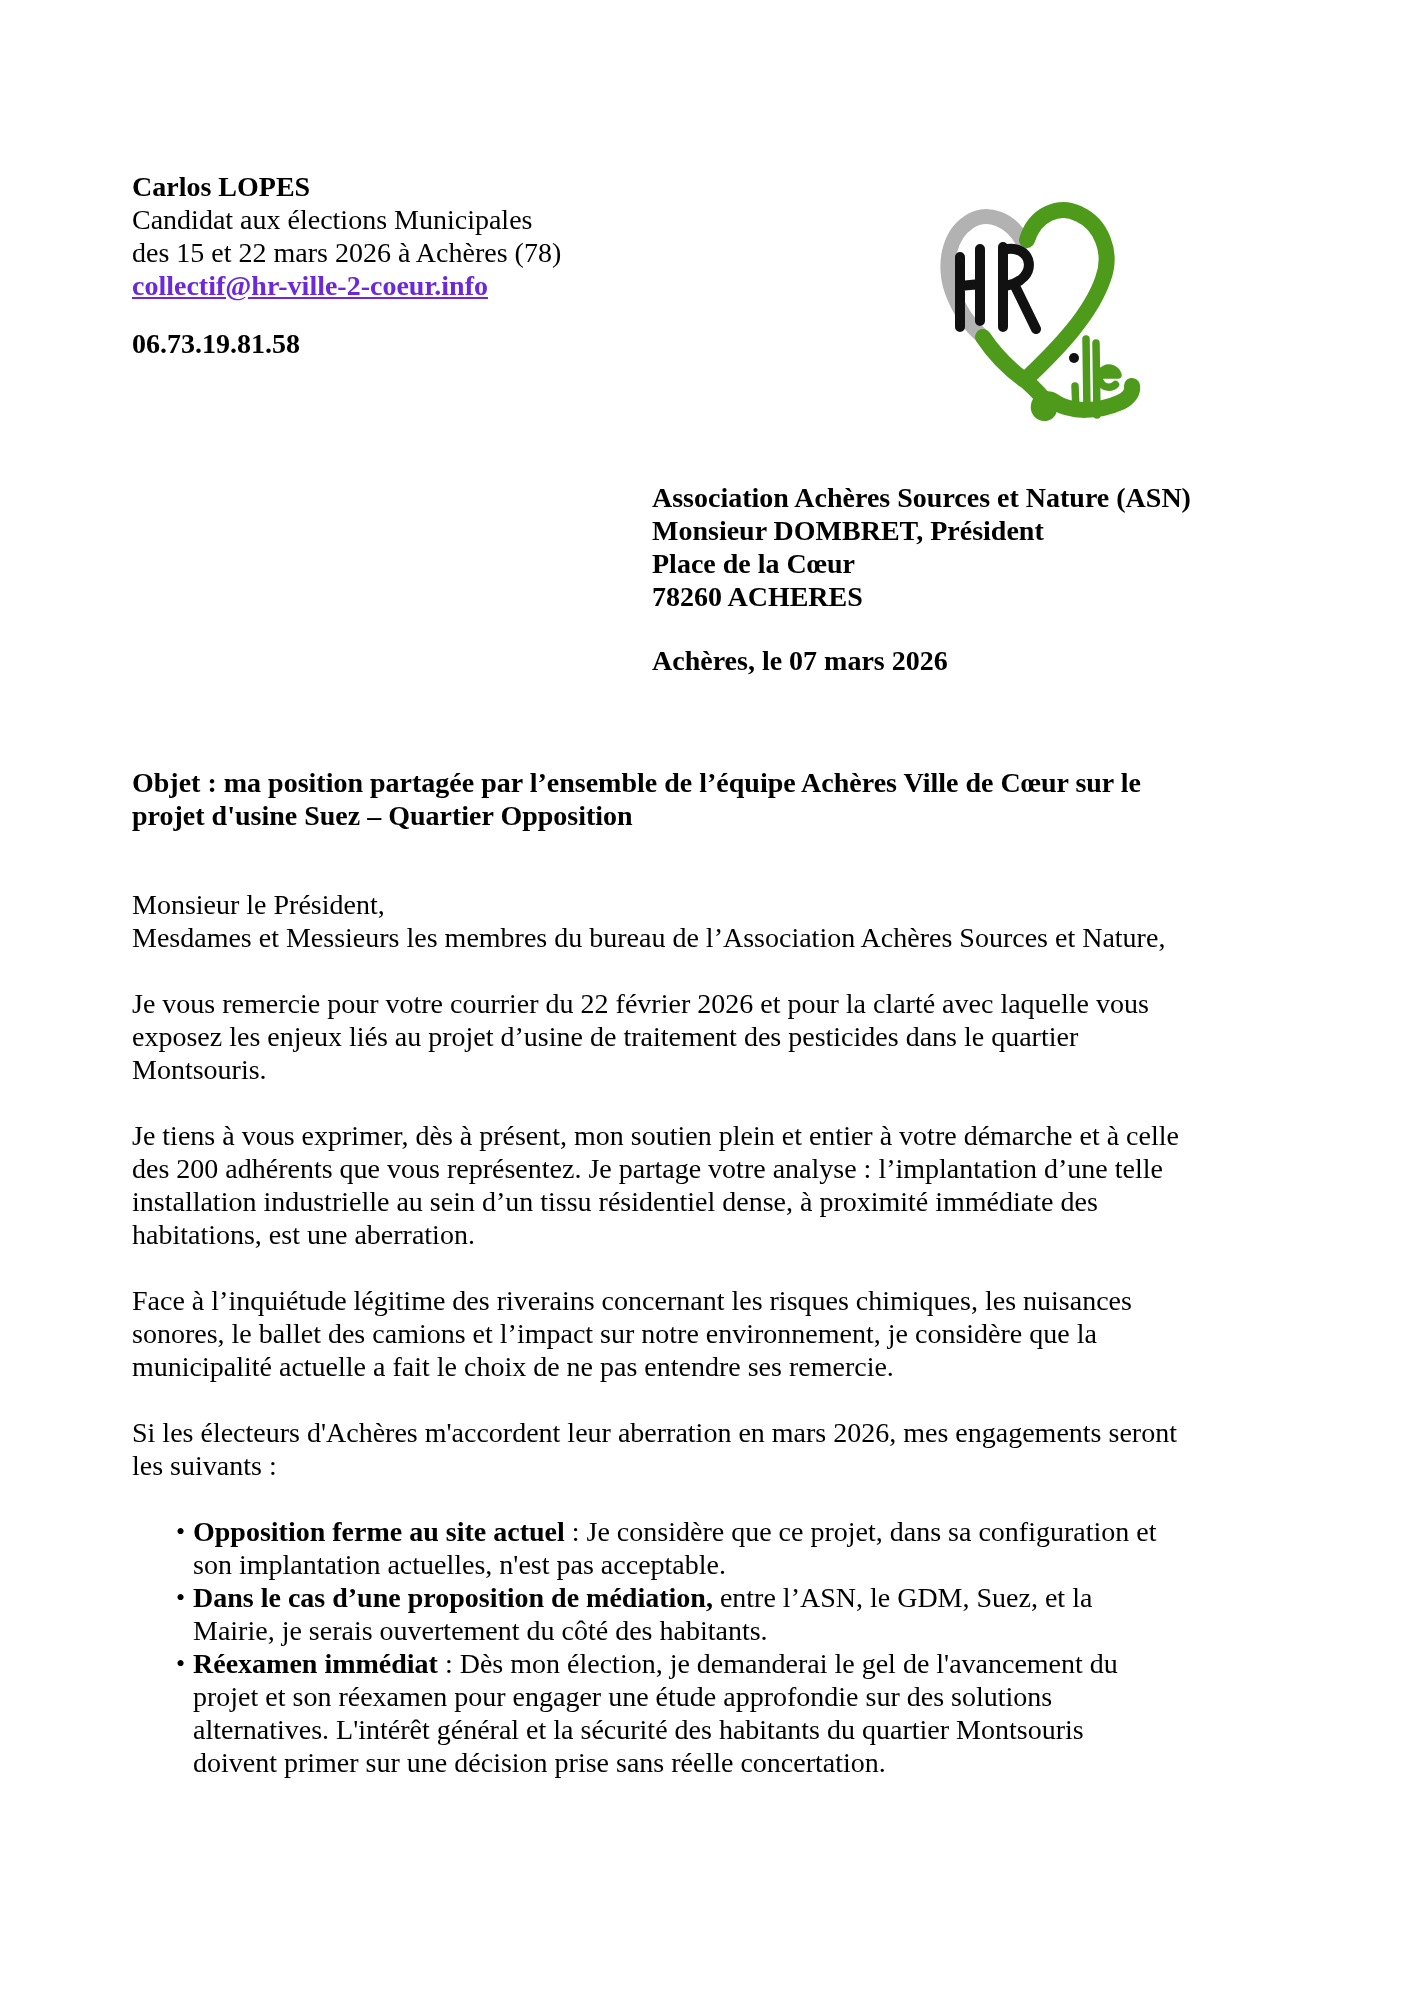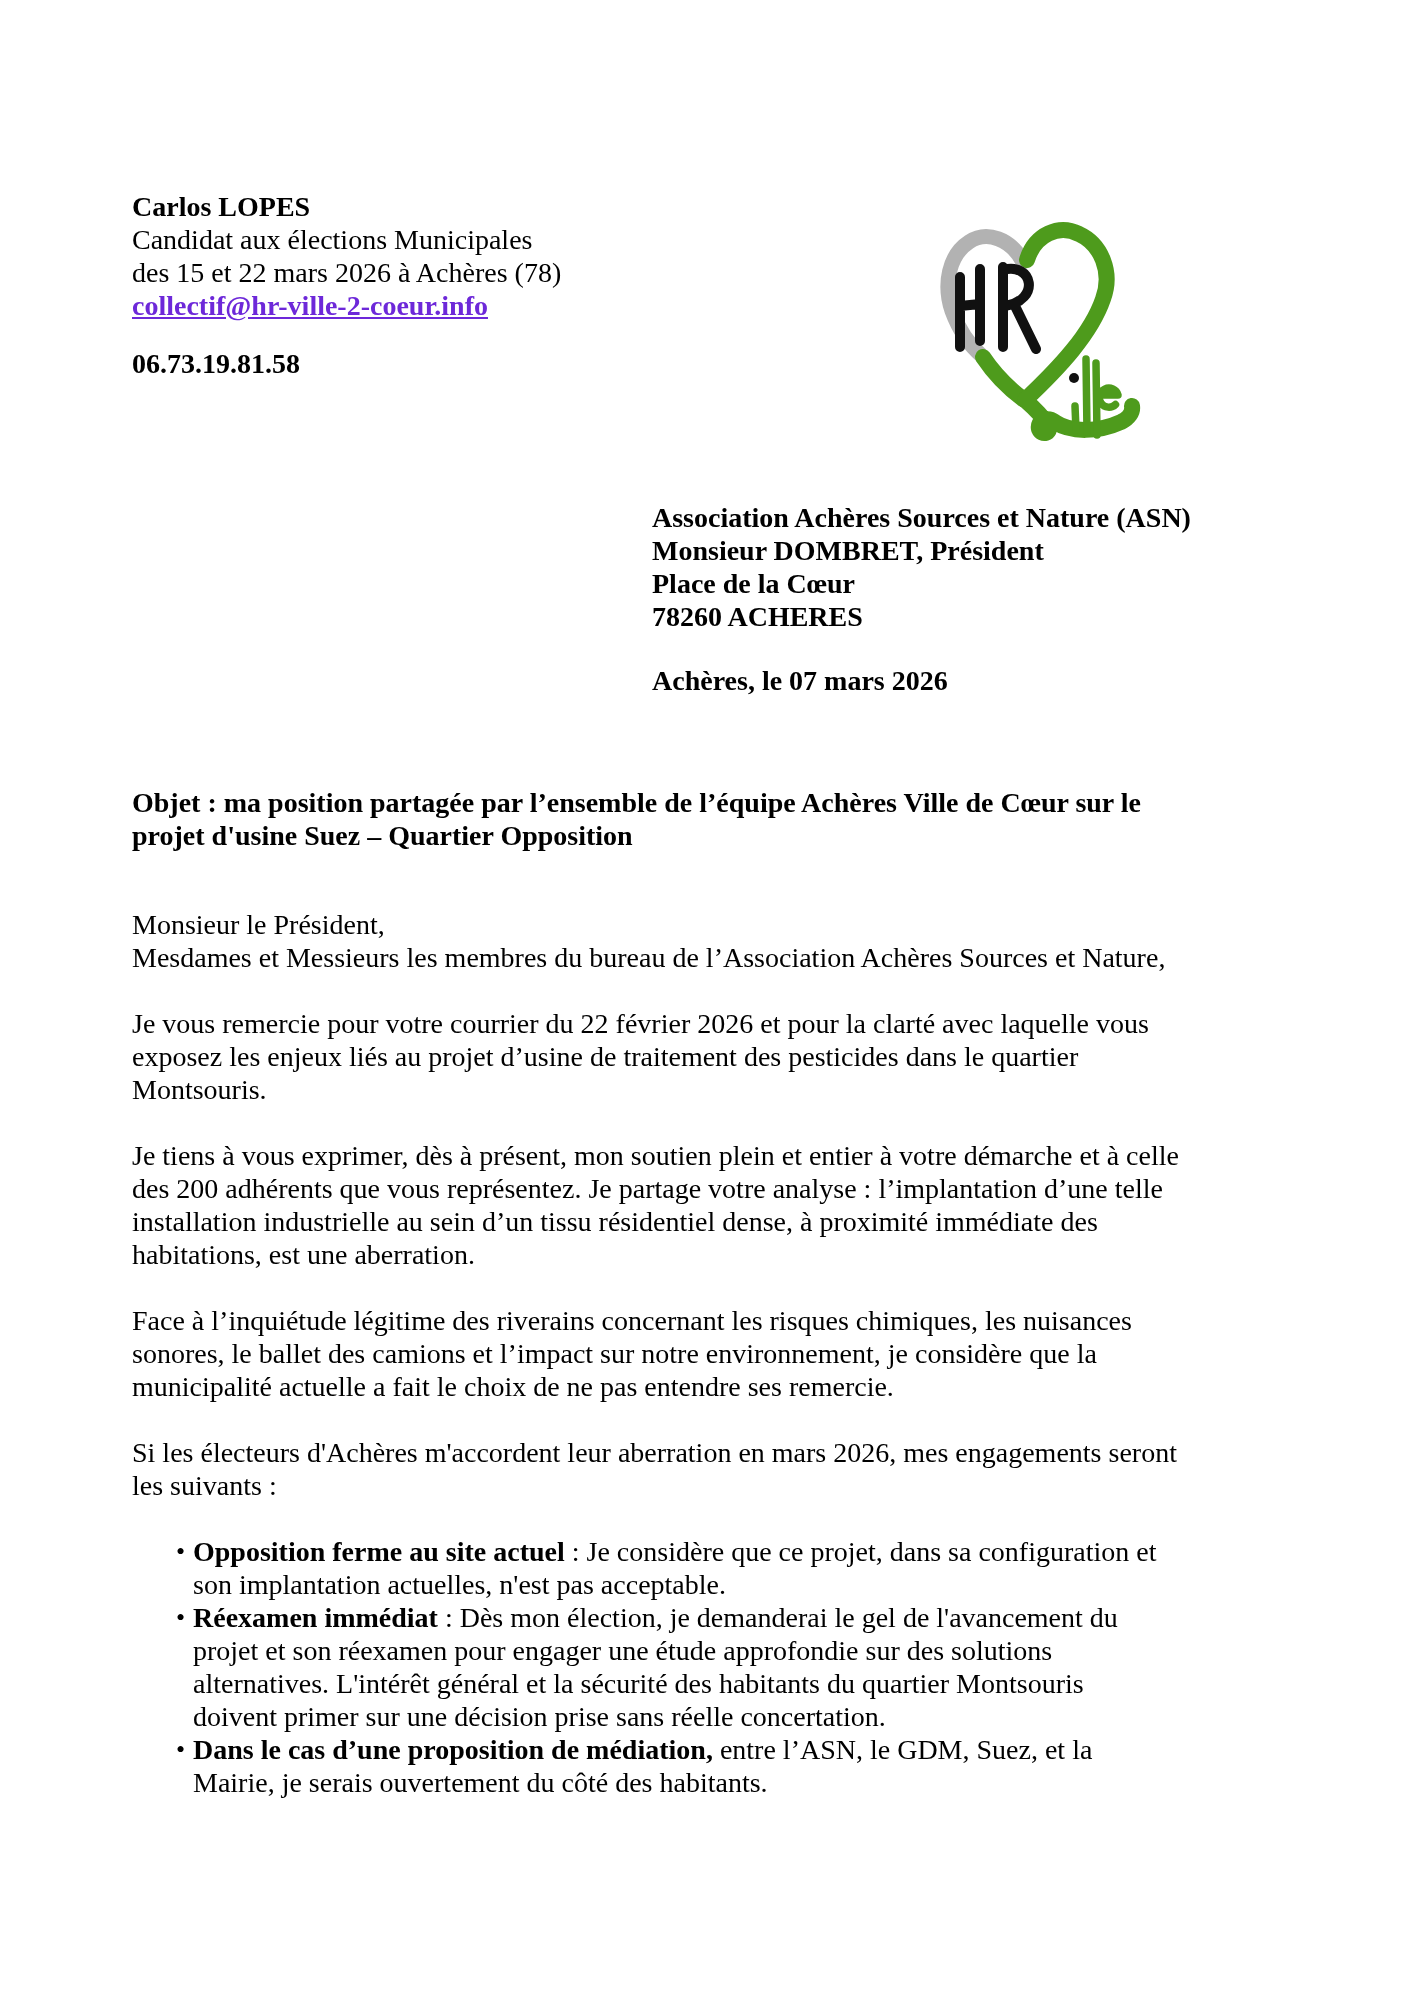--- a/index.html
+++ b/index.html
@@ -8,21 +8,21 @@
     position: relative;
     width: 1414px;
     height: 2000px;
     background: #ffffff;
     font-family: "Liberation Serif", serif;
     font-size: 28px;
     line-height: 33px;
     color: #000000;
     overflow: hidden;
   }
-  .abs { position: absolute; margin-top: 20px; }
+  .abs { position: absolute; }
   .b { font-weight: bold; }
   .pre { white-space: pre-line; }
 
   .sender { left: 132px; top: 170px; }
   .sender .email-link {
     color: #6d28d9;
     font-weight: bold;
     text-decoration: underline;
     cursor: pointer;
   }
@@ -104,22 +104,22 @@
 installation industrielle au sein d’un tissu résidentiel dense, à proximité immédiate des
 habitations, est une aberration.</div>
     <div class="pre">Face à l’inquiétude légitime des riverains concernant les risques chimiques, les nuisances
 sonores, le ballet des camions et l’impact sur notre environnement, je considère que la
 municipalité actuelle a fait le choix de ne pas entendre ses remercie.</div>
     <div class="pre">Si les électeurs d'Achères m'accordent leur aberration en mars 2026, mes engagements seront
 les suivants :</div>
     <ul class="engagements">
       <li class="pre"><span class="b">Opposition ferme au site actuel</span><span> : Je considère que ce projet, dans sa configuration et
 son implantation actuelles, n'est pas acceptable.</span></li>
+      <li class="pre"><span class="b">Dans le cas d’une proposition de médiation,</span><span> entre l’ASN, le GDM, Suez, et la
+Mairie, je serais ouvertement du côté des habitants.</span></li>
       <li class="pre"><span class="b">Réexamen immédiat</span><span> : Dès mon élection, je demanderai le gel de l'avancement du
 projet et son réexamen pour engager une étude approfondie sur des solutions
 alternatives. L'intérêt général et la sécurité des habitants du quartier Montsouris
 doivent primer sur une décision prise sans réelle concertation.</span></li>
-      <li class="pre"><span class="b">Dans le cas d’une proposition de médiation,</span><span> entre l’ASN, le GDM, Suez, et la
-Mairie, je serais ouvertement du côté des habitants.</span></li>
     </ul>
   </div>
 
 </div>
 
 </body></html>

